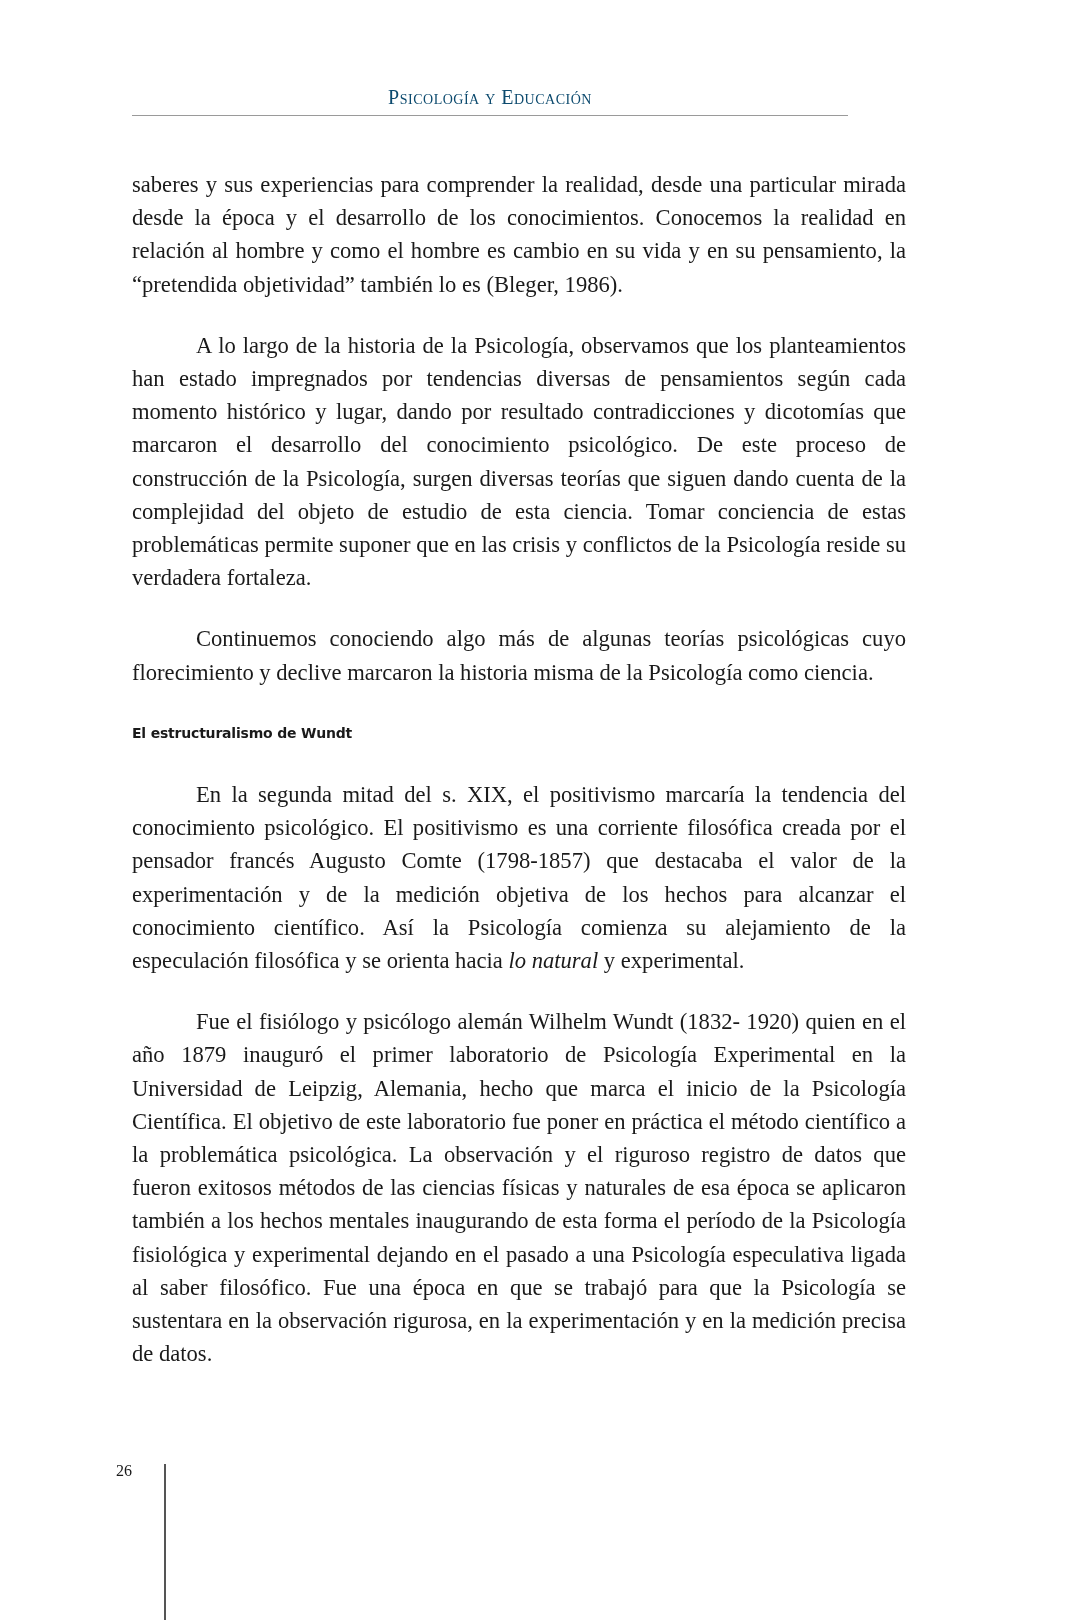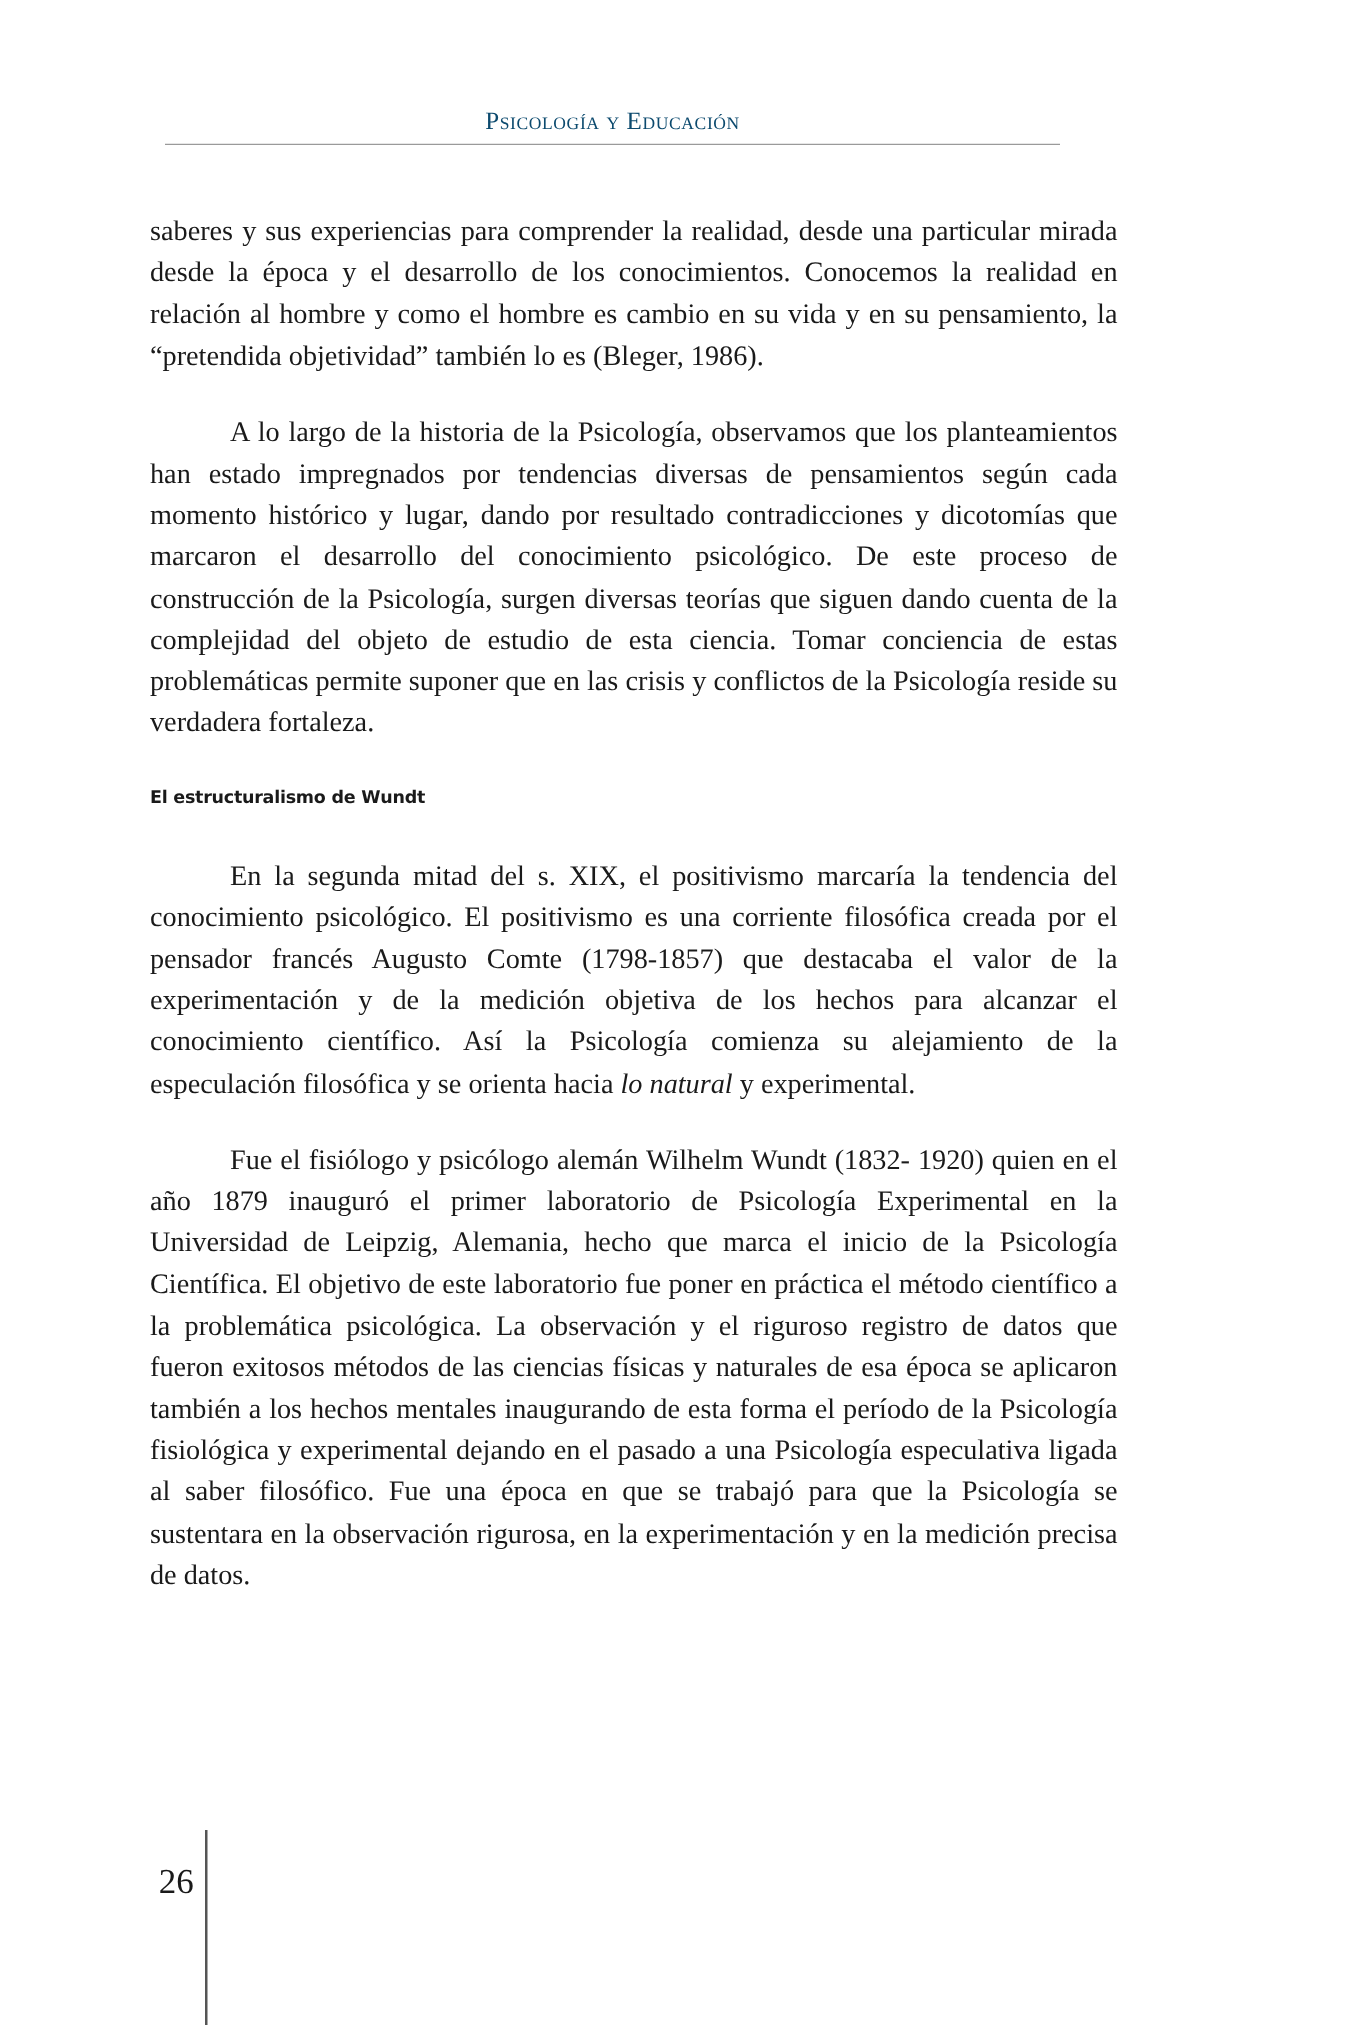--- a/index.html
+++ b/index.html
@@ -1,38 +1,39 @@
 <!DOCTYPE html>
 <html><head>
 <meta charset="utf-8">
 <style>
   html, body { margin: 0; padding: 0; background: #ffffff; }
   body { width: 1080px; height: 1620px; position: relative; overflow: hidden;
          font-family: "Liberation Serif", "DejaVu Serif", serif; color: #1a1a1a; }
   .header { position: absolute; left: 132px; top: 86px; width: 716px; text-align: center;
             font-size: 20px; letter-spacing: 0.5px; font-variant: small-caps; color: #0c4a6e; }
   .header-rule { position: absolute; left: 132px; top: 115px; width: 716px; height: 1px; background: #9a9a9a; }
-  .body { position: absolute; left: 120px; top: 168px; width: 774px; font-size: 22.6px; line-height: 33.2px; }
+  .body { position: absolute; left: 132px; top: 168px; width: 774px; font-size: 22.6px; line-height: 33.2px; }
   .body p { margin: 0; text-align: justify; }
   .body p.indent { text-indent: 64px; margin-top: 28px; }
   .body p + p { margin-top: 2px; }
   .heading { font-family: "DejaVu Sans", "Liberation Sans", sans-serif; font-weight: bold; font-size: 14px;
              margin: 28px 0 10px 0 !important; text-indent: 0 !important; letter-spacing: -0.2px; }
-  .page-number { position: absolute; left: 127px; top: 1462px; font-size: 28px; margin-top: 28px; }
+  .page-number { position: absolute; left: 116px; top: 1462px; font-size: 16px; }
   .page-rule { position: absolute; left: 164px; top: 1464px; width: 1.5px; height: 156px; background: #555; }
   em { }
 </style>
 </head>
 <body>
 
 <div class="header">Psicología y Educación</div>
 <div class="header-rule"></div>
 
 <div class="body">
   <p>saberes y sus experiencias para comprender la realidad, desde una particular mirada desde la época y el desarrollo de los conocimientos. Conocemos la realidad en relación al hombre y como el hombre es cambio en su vida y en su pensamiento, la “pretendida objetividad” también lo es (Bleger, 1986).</p>
   <p class="indent">A lo largo de la historia de la Psicología, observamos que los planteamientos han estado impregnados por tendencias diversas de pensamientos según cada momento histórico y lugar, dando por resultado contradicciones y dicotomías que marcaron el desarrollo del conocimiento psicológico. De este proceso de construcción de la Psicología, surgen diversas teorías que siguen dando cuenta de la complejidad del objeto de estudio de esta ciencia. Tomar conciencia de estas problemáticas permite suponer que en las crisis y conflictos de la Psicología reside su verdadera fortaleza.</p>
+  <p class="indent">Continuemos conociendo algo más de algunas teorías psicológicas cuyo florecimiento y declive marcaron la historia misma de la Psicología como ciencia.</p>
   <p class="heading">El estructuralismo de Wundt</p>
   <p class="indent"><span>En la segunda mitad del s. XIX, el positivismo marcaría la tendencia del conocimiento psicológico. El positivismo es una corriente filosófica creada por el pensador francés Augusto Comte (1798-1857) que destacaba el valor de la experimentación y de la medición objetiva de los hechos para alcanzar el conocimiento científico. Así la Psicología comienza su alejamiento de la especulación filosófica y se orienta hacia </span><em>lo natural</em><span> y experimental.</span></p>
   <p class="indent">Fue el fisiólogo y psicólogo alemán Wilhelm Wundt (1832- 1920) quien en el año 1879 inauguró el primer laboratorio de Psicología Experimental en la Universidad de Leipzig, Alemania, hecho que marca el inicio de la Psicología Científica. El objetivo de este laboratorio fue poner en práctica el método científico a la problemática psicológica. La observación y el riguroso registro de datos que fueron exitosos métodos de las ciencias físicas y naturales de esa época se aplicaron también a los hechos mentales inaugurando de esta forma el período de la Psicología fisiológica y experimental dejando en el pasado a una Psicología especulativa ligada al saber filosófico. Fue una época en que se trabajó para que la Psicología se sustentara en la observación rigurosa, en la experimentación y en la medición precisa de datos.</p>
 </div>
 
 <div class="page-number">26</div>
 <div class="page-rule"></div>
 
 </body></html>

